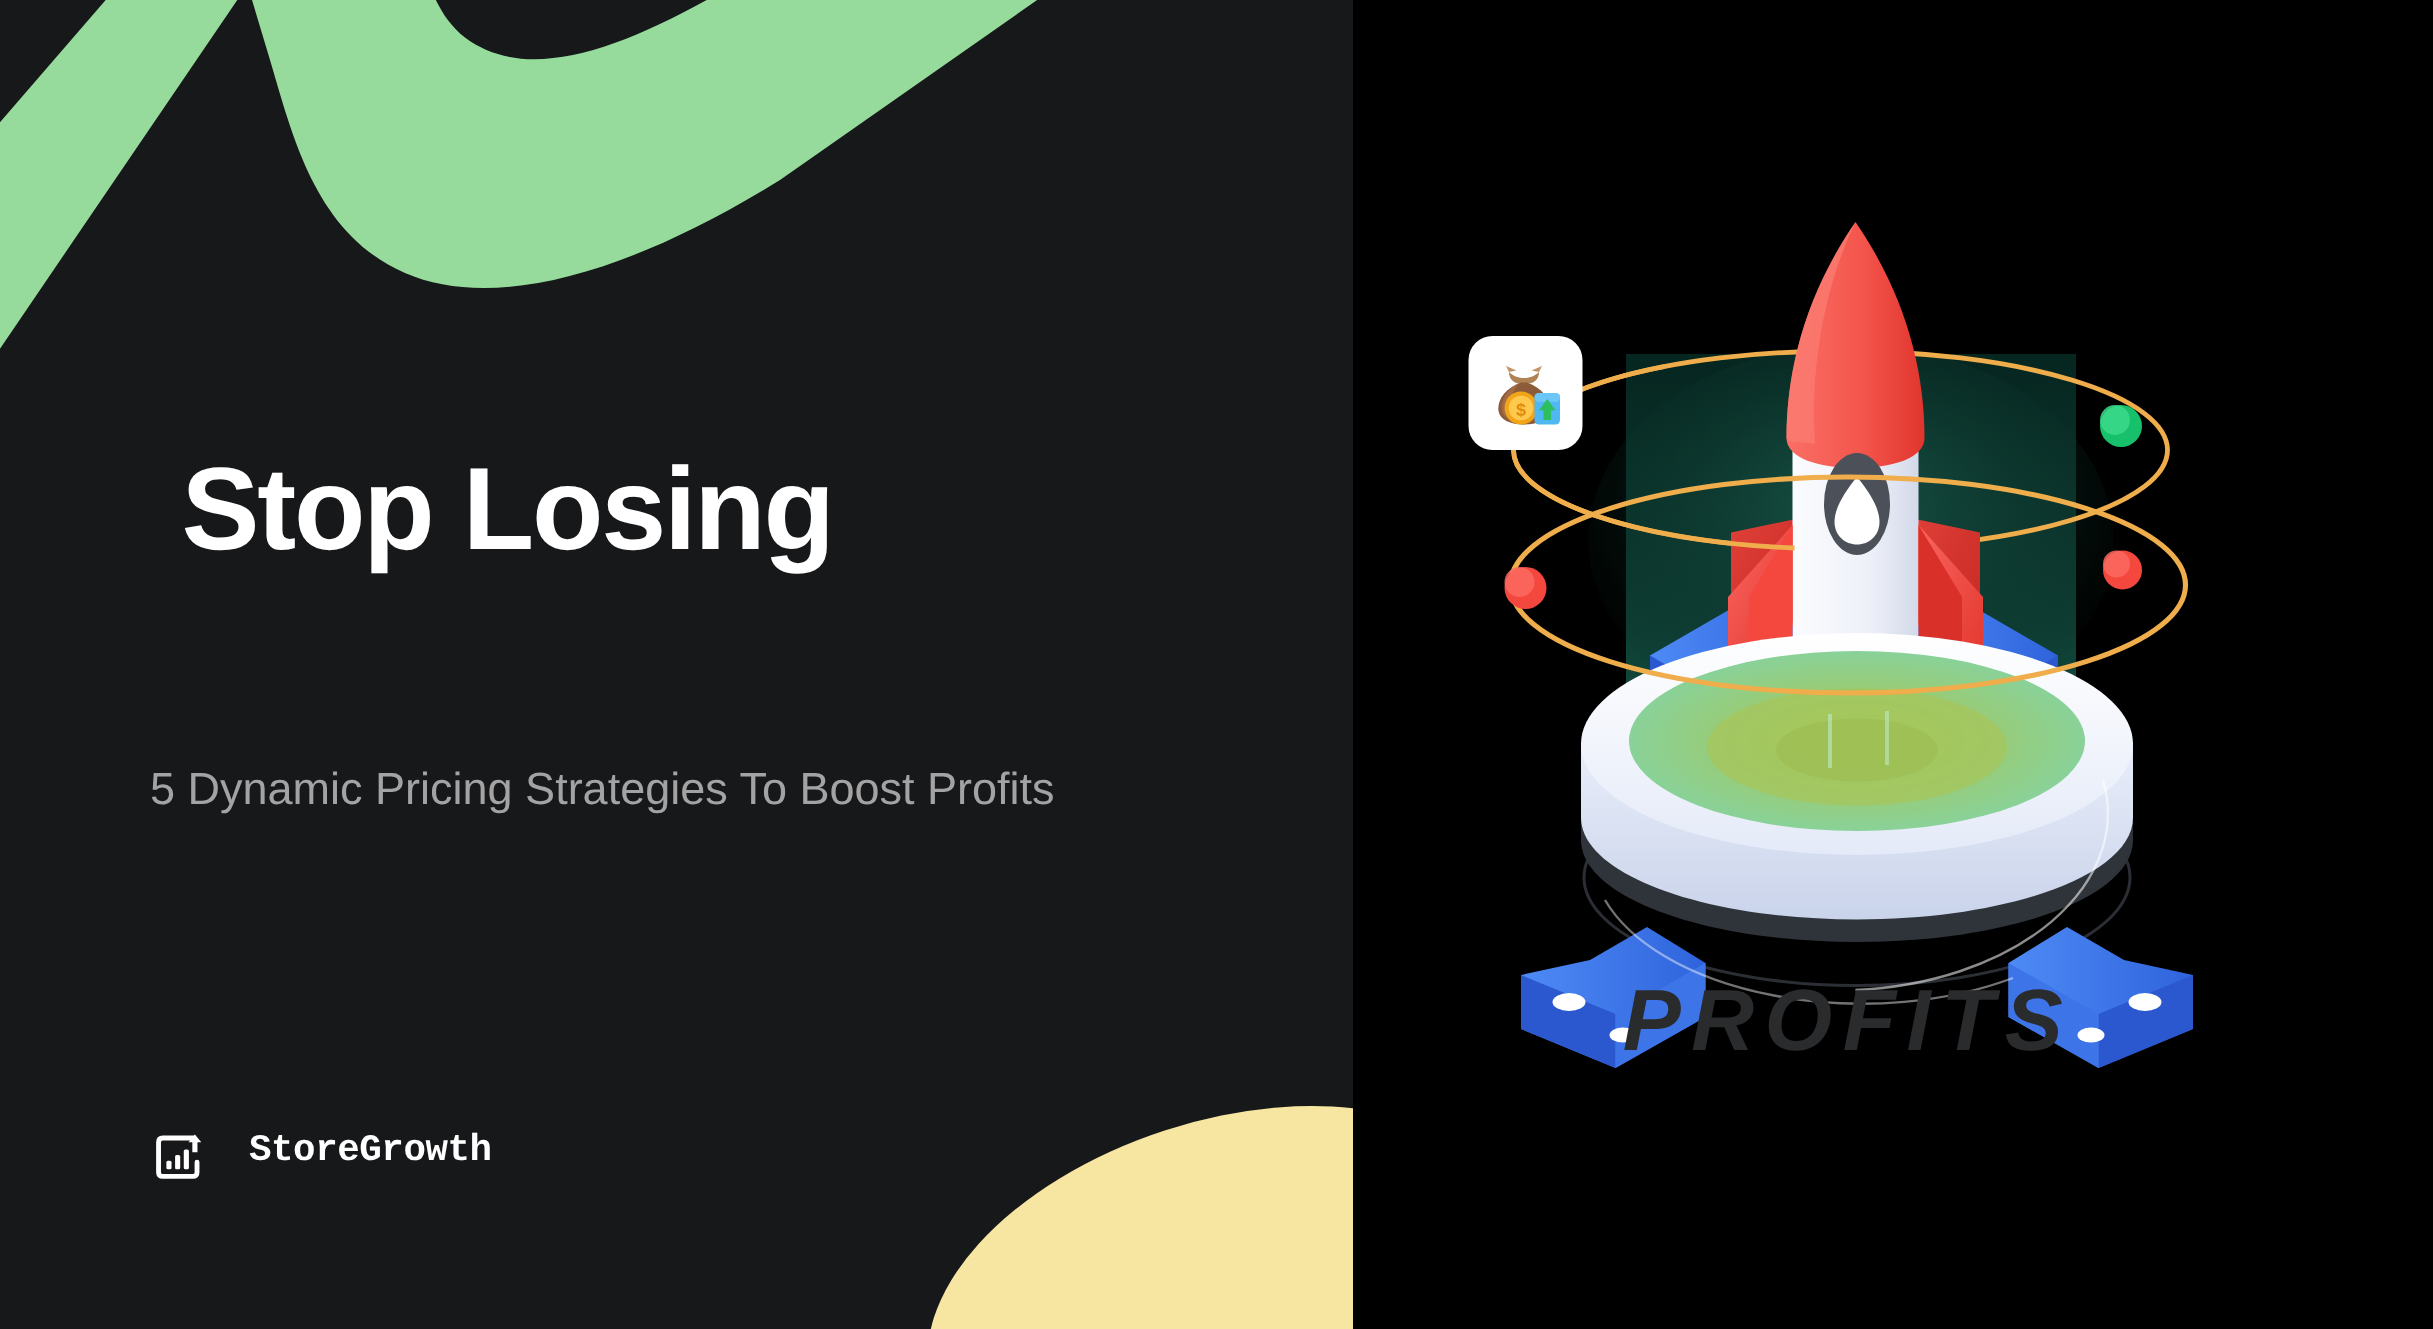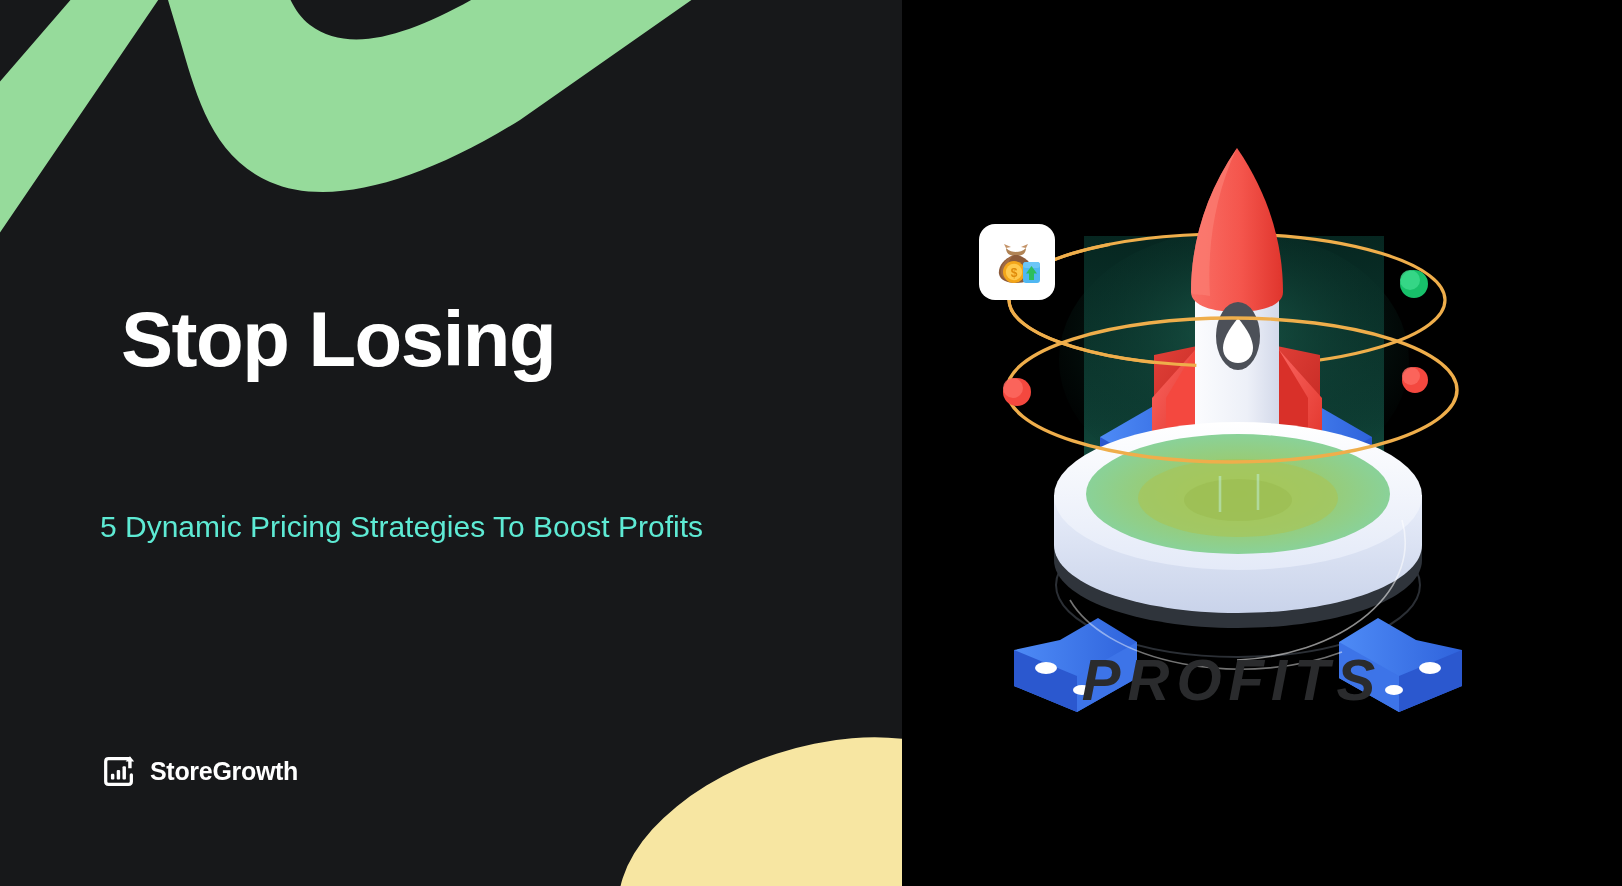--- a/index.html
+++ b/index.html
@@ -58,29 +58,29 @@
     color:#FFFFFF;
     letter-spacing:-1.5px;
     margin-left:21px;
   }
   .subtitle {
     position:absolute;
     left:100px; top:506px;
     font-size:30px;
     line-height:42px;
     font-weight:400;
-    color:#5eead4;
+    color:#a3a3a3;
     letter-spacing:0px;
   }
 
   
   .logo {
     position:absolute;
     left:100px; top:752px;
-    display:flex; align-items:center; gap:12px;
+    display:flex; align-items:flex-start; gap:28px;font-family:Liberation Mono, monospace;
   }
   .logo-icon { width:38px; height:38px; display:block; }
   .logo-text {
     font-size:25px; font-weight:bold; color:#FFFFFF;
     letter-spacing:-0.3px;
   }
 
   
   .illustration {
     position:absolute;

